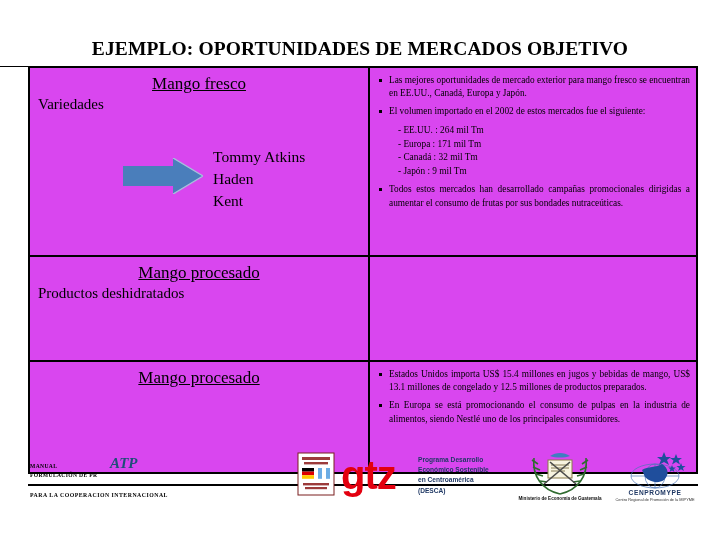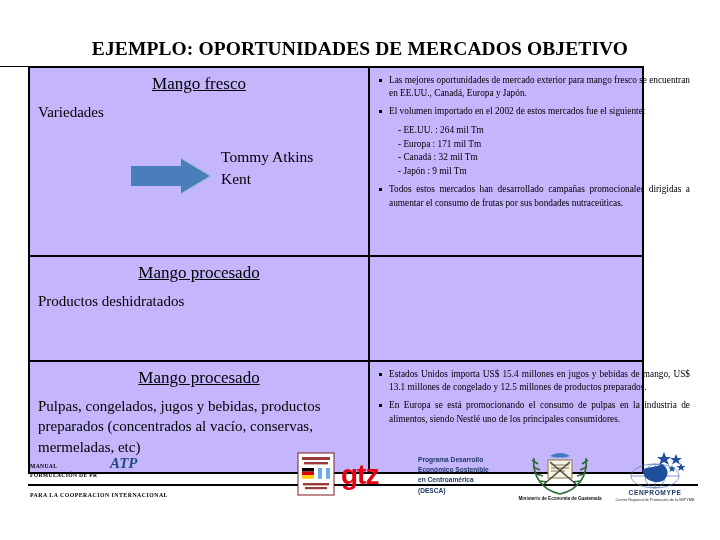--- a/index.html
+++ b/index.html
@@ -39,25 +39,25 @@
     width: 30px;
     height: 1px;
     background: #000;
   }
 
   
   #content-table {
     position: absolute;
     left: 28px;
     top: 66px;
-    width: 616px;
+    width: 670px;
     height: 408px;
     border: 2px solid #000;
     box-sizing: border-box;
-    background: #c4b5fd;
+    background: #d946ef;
   }
   .trow {
     position: absolute;
     left: 0;
     width: 100%;
     box-sizing: border-box;
   }
   #row-1 { top: 0px;   height: 187px; }
   #row-2 { top: 187px; height: 105px; border-top: 2px solid #000; }
   #row-3 { top: 292px; height: 114px; border-top: 2px solid #000; }
@@ -85,31 +85,30 @@
   .cell-heading {
     text-align: center;
     font-size: 17px;
     text-decoration: underline;
     margin-top: 6px;
     font-family: "Liberation Serif", serif;
   }
   .cell-para {
     font-size: 15px;
     line-height: 1.35;
-    margin-top: 8px;
     padding-left: 8px;
     padding-right: 6px;
     font-family: "Liberation Serif", serif;
   }
   .cell-para.tight { margin-top: 3px; }
 
   
   #varieties-block {
     position: absolute;
-    left: 16px;
+    left: 8px;
     top: 78px;
     width: 340px;
     height: 80px;
   }
   #arrow-graphic {
     position: absolute;
     left: 85px;
     top: 12px;
     width: 80px;
     height: 36px;
@@ -206,21 +205,21 @@
     top: 452px;
     width: 38px;
     height: 44px;
   }
   #logo-gtz {
     position: absolute;
     left: 341px;
     top: 455px;
     font-family: "Liberation Sans", sans-serif;
     font-weight: bold;
-    font-size: 28px;
+    font-size: 40px;
     line-height: 40px;
     color: #E3000F;
     letter-spacing: -1px;
   }
   #logo-desca {
     position: absolute;
     left: 418px;
     top: 455px;
     font-family: "Liberation Sans", sans-serif;
     font-size: 6.6px;
@@ -289,20 +288,21 @@
       <div class="cell-heading">Mango fresco</div>
       <div class="cell-para">Variedades</div>
 
       <div id="varieties-block">
         <svg id="arrow-graphic" viewBox="0 0 80 36" preserveAspectRatio="none">
           <polygon points="0,8 50,8 50,0 80,18 50,36 50,28 0,28" fill="#4A7EBB"></polygon>
           <polyline points="50,36 80,18 50,0" fill="none" stroke="#A9BEDC" stroke-width="1.4"></polyline>
         </svg>
         <div id="varieties-list">
           <div>Tommy Atkins</div>
+          <div>Haden</div>
           <div>Kent</div>
         </div>
       </div>
     </div>
 
     <div class="cell-right">
       <ul class="bullets">
         <li>Las mejores oportunidades de mercado exterior para mango fresco se encuentran en EE.UU., Canadá, Europa y Japón.</li>
         <li>El volumen importado en el 2002 de estos mercados fue el siguiente:</li>
       </ul>
@@ -319,21 +319,20 @@
   <div class="trow" id="row-2">
     <div class="cell-left">
       <div class="cell-heading">Mango procesado</div>
       <div class="cell-para">Productos deshidratados</div>
     </div>
   </div>
 
   <div class="trow" id="row-3">
     <div class="cell-left">
       <div class="cell-heading">Mango procesado</div>
-      <div class="cell-para">Pulpas, congelados, jugos y bebidas, productos preparados (concentrados al vacío, conservas, mermeladas, etc)</div>
     </div>
     <div class="cell-right">
       <ul class="bullets">
         <li>Estados Unidos importa US$ 15.4 millones en jugos y bebidas de mango, US$ 13.1 millones de congelado y 12.5 millones de productos preparados.</li>
         <li>En Europa se está promocionando el consumo de pulpas en la industria de alimentos, siendo Nestlé uno de los principales consumidores.</li>
       </ul>
     </div>
   </div>
 
 </div>

